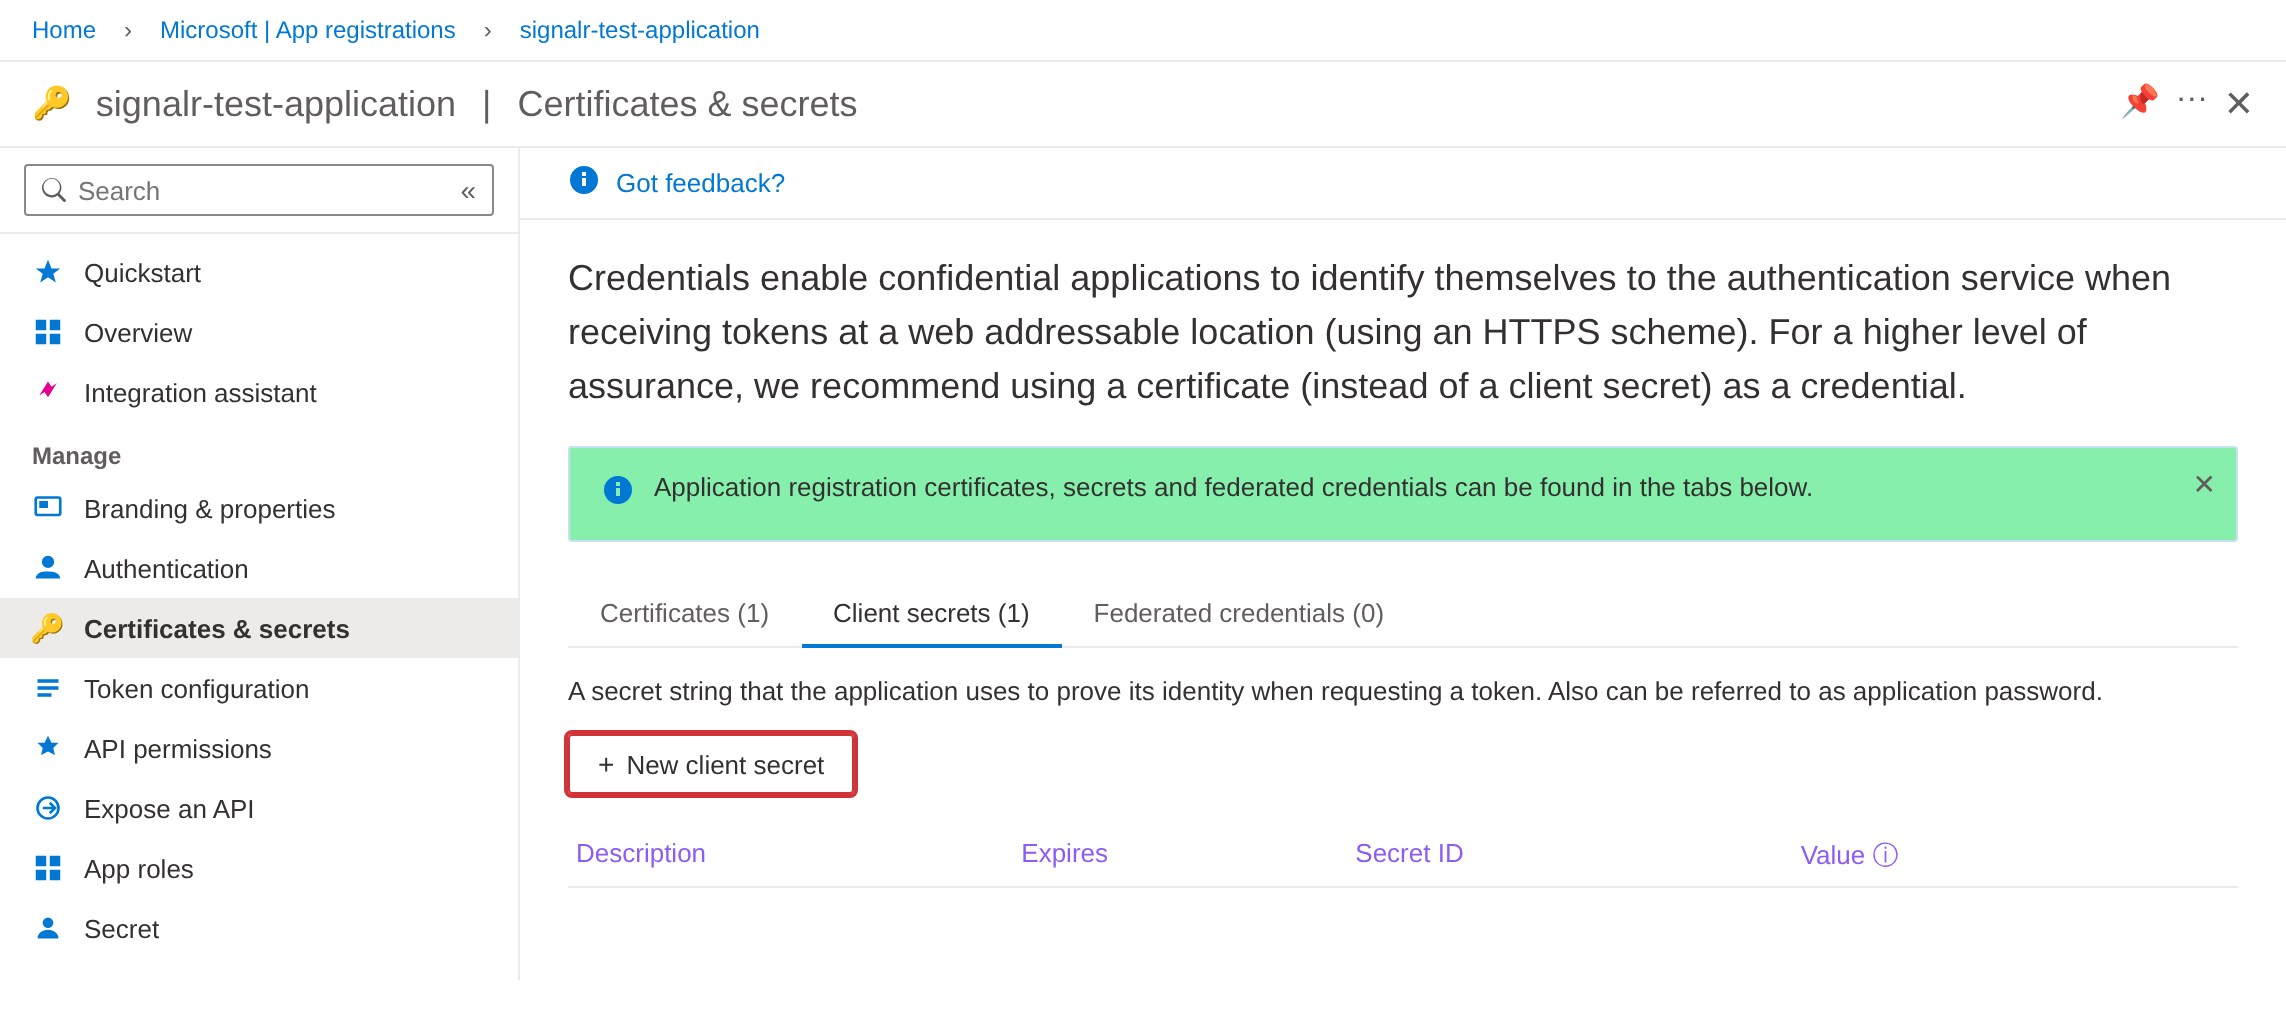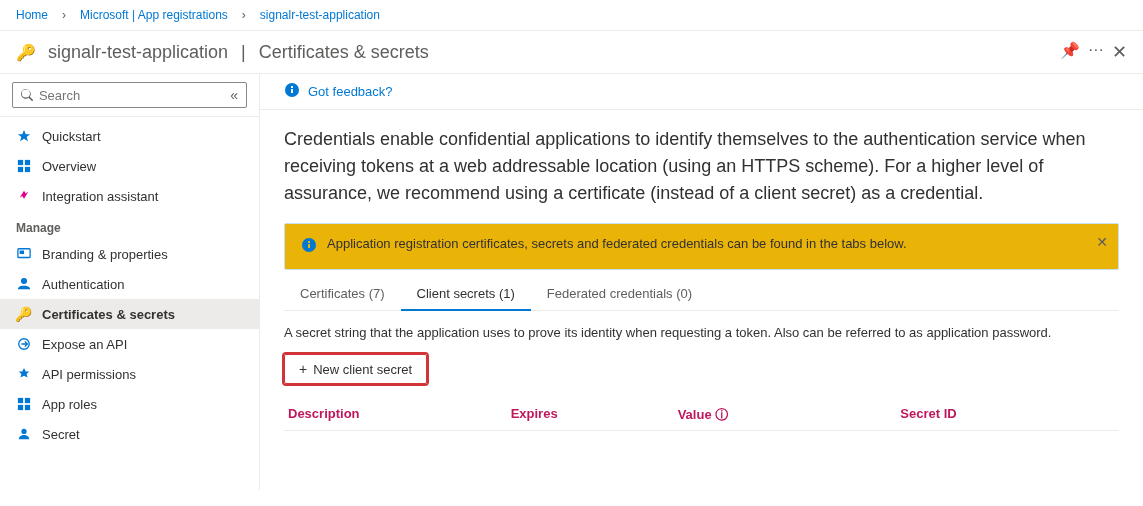--- a/index.html
+++ b/index.html
@@ -60,22 +60,22 @@
 
     .main-content { padding: 16px 24px; }
 
     .description-text {
       font-size: 18px; color: #323130; line-height: 1.5; margin-bottom: 16px;
       max-width: 860px;
     }
 
     .info-box {
       display: flex; align-items: flex-start; gap: 10px;
-      background: #eab308; border: 1px solid #c7e0f4; border-radius: 2px;
-      padding: 12px 16px; margin-bottom: 8px; position: relative; max-width: 860px;
+      background: #86efac; border: 1px solid #c7e0f4; border-radius: 2px;
+      padding: 12px 16px; margin-bottom: 20px; position: relative; max-width: 860px;
     }
     .info-box-close { position: absolute; right: 10px; top: 10px; cursor: pointer; color: #605e5c; font-size: 14px; }
     .info-icon { color: #0078d4; font-size: 16px; flex-shrink: 0; margin-top: 1px; }
     .info-box-text { font-size: 13px; color: #323130; }
 
     .tabs { display: flex; gap: 0; border-bottom: 1px solid #edebe9; margin-bottom: 14px; }
     .tab {
       padding: 8px 16px; cursor: pointer; font-size: 13px; color: #605e5c;
       border-bottom: 2px solid transparent; margin-bottom: -1px;
     }
@@ -87,22 +87,22 @@
       display: flex; align-items: center; gap: 6px;
       border: 1px solid #d13438; color: #323130; background: #fff;
       padding: 6px 14px; cursor: pointer; font-size: 13px; border-radius: 2px;
       margin-bottom: 16px;
       outline: 2px solid #d13438;
     }
     .new-secret-btn .plus { font-size: 14px; color: #323130; }
 
     .table-header {
       display: grid; grid-template-columns: 2fr 1.5fr 2fr 2fr;
-      padding: 6px 0; border-bottom: 1px solid #edebe9; font-size: 13px; font-weight: 700;
-      color: #be185d; max-width: 860px;
+      padding: 6px 0; border-bottom: 1px solid #edebe9; font-size: 13px; font-weight: 400;
+      color: #8b5cf6; max-width: 860px;
     }
     .table-header-cell { padding: 0 4px; }
 
     
     ::-webkit-scrollbar { width: 6px; }
     ::-webkit-scrollbar-track { background: #f1f1f1; }
     ::-webkit-scrollbar-thumb { background: #c8c6c4; border-radius: 3px; }
 
     .key-icon { color: #f0a30a; font-size: 16px; }
   </style>
@@ -195,33 +195,43 @@
         </span>
         <span>Authentication</span>
       </div>
       <div class="nav-item active" style="background:#edebe9;">
         <span class="nav-icon" style="color:#f0a30a; font-size:14px;">🔑</span>
         <span>Certificates &amp; secrets</span>
       </div>
       <div class="nav-item">
         <span class="nav-icon">
           <svg width="14" height="14" viewBox="0 0 16 16" fill="#0078d4">
+              <rect x="2" y="3" width="12" height="2"></rect>
+              <rect x="2" y="7" width="12" height="2"></rect>
+              <rect x="2" y="11" width="8" height="2"></rect>
+            </svg>
+        </span>
+        <span>Token configuration</span>
+      </div>
+      <div class="nav-item">
+        <span class="nav-icon">
+          <svg width="14" height="14" viewBox="0 0 16 16" fill="#0078d4">
+              <path d="M8 1l2 4h4l-3 3 1 4-4-2-4 2 1-4-3-3h4z"></path>
+            </svg>
+        </span>
+        <span>API permissions</span>
+      </div>
+      <div class="nav-item">
+        <span class="nav-icon">
+          <svg width="14" height="14" viewBox="0 0 16 16" fill="#0078d4">
               <circle cx="8" cy="8" r="6" fill="none" stroke="#0078d4" stroke-width="1.5"></circle>
               <path d="M5 8h6M9 5l3 3-3 3" stroke="#0078d4" stroke-width="1.5" fill="none"></path>
             </svg>
         </span>
         <span>Expose an API</span>
-      </div>
-      <div class="nav-item">
-        <span class="nav-icon">
-          <svg width="14" height="14" viewBox="0 0 16 16" fill="#0078d4">
-              <path d="M8 1l2 4h4l-3 3 1 4-4-2-4 2 1-4-3-3h4z"></path>
-            </svg>
-        </span>
-        <span>API permissions</span>
       </div>
       <div class="nav-item">
         <span class="nav-icon">
           <svg width="14" height="14" viewBox="0 0 16 16" fill="#0078d4">
               <rect x="1" y="1" width="6" height="6"></rect>
               <rect x="9" y="1" width="6" height="6"></rect>
               <rect x="1" y="9" width="6" height="6"></rect>
               <rect x="9" y="9" width="6" height="6"></rect>
             </svg>
         </span>
@@ -258,35 +268,35 @@
         <span class="info-icon">
           <svg width="16" height="16" viewBox="0 0 16 16" fill="#0078d4">
               <path d="M8 1a7 7 0 1 0 0 14A7 7 0 0 0 8 1zm1 10H7V7h2v4zm0-5H7V4h2v2z"></path>
             </svg>
         </span>
         <span class="info-box-text">Application registration certificates, secrets and federated credentials can be found in the tabs below.</span>
         <span class="info-box-close">✕</span>
       </div>
 
       <div class="tabs">
-        <div class="tab">Certificates (7)</div>
+        <div class="tab">Certificates (1)</div>
         <div class="tab active">Client secrets (1)</div>
         <div class="tab">Federated credentials (0)</div>
       </div>
 
       <p class="tab-description">A secret string that the application uses to prove its identity when requesting a token. Also can be referred to as application password.</p>
 
       <button class="new-secret-btn">
         <span class="plus">+</span>
         <span>New client secret</span>
       </button>
 
       <div class="table-header">
         <div class="table-header-cell">Description</div>
         <div class="table-header-cell">Expires</div>
+        <div class="table-header-cell">Secret ID</div>
         <div class="table-header-cell">Value ⓘ</div>
-        <div class="table-header-cell">Secret ID</div>
       </div>
 
     </div>
   </div>
 
 </div>
 
 </body></html>

